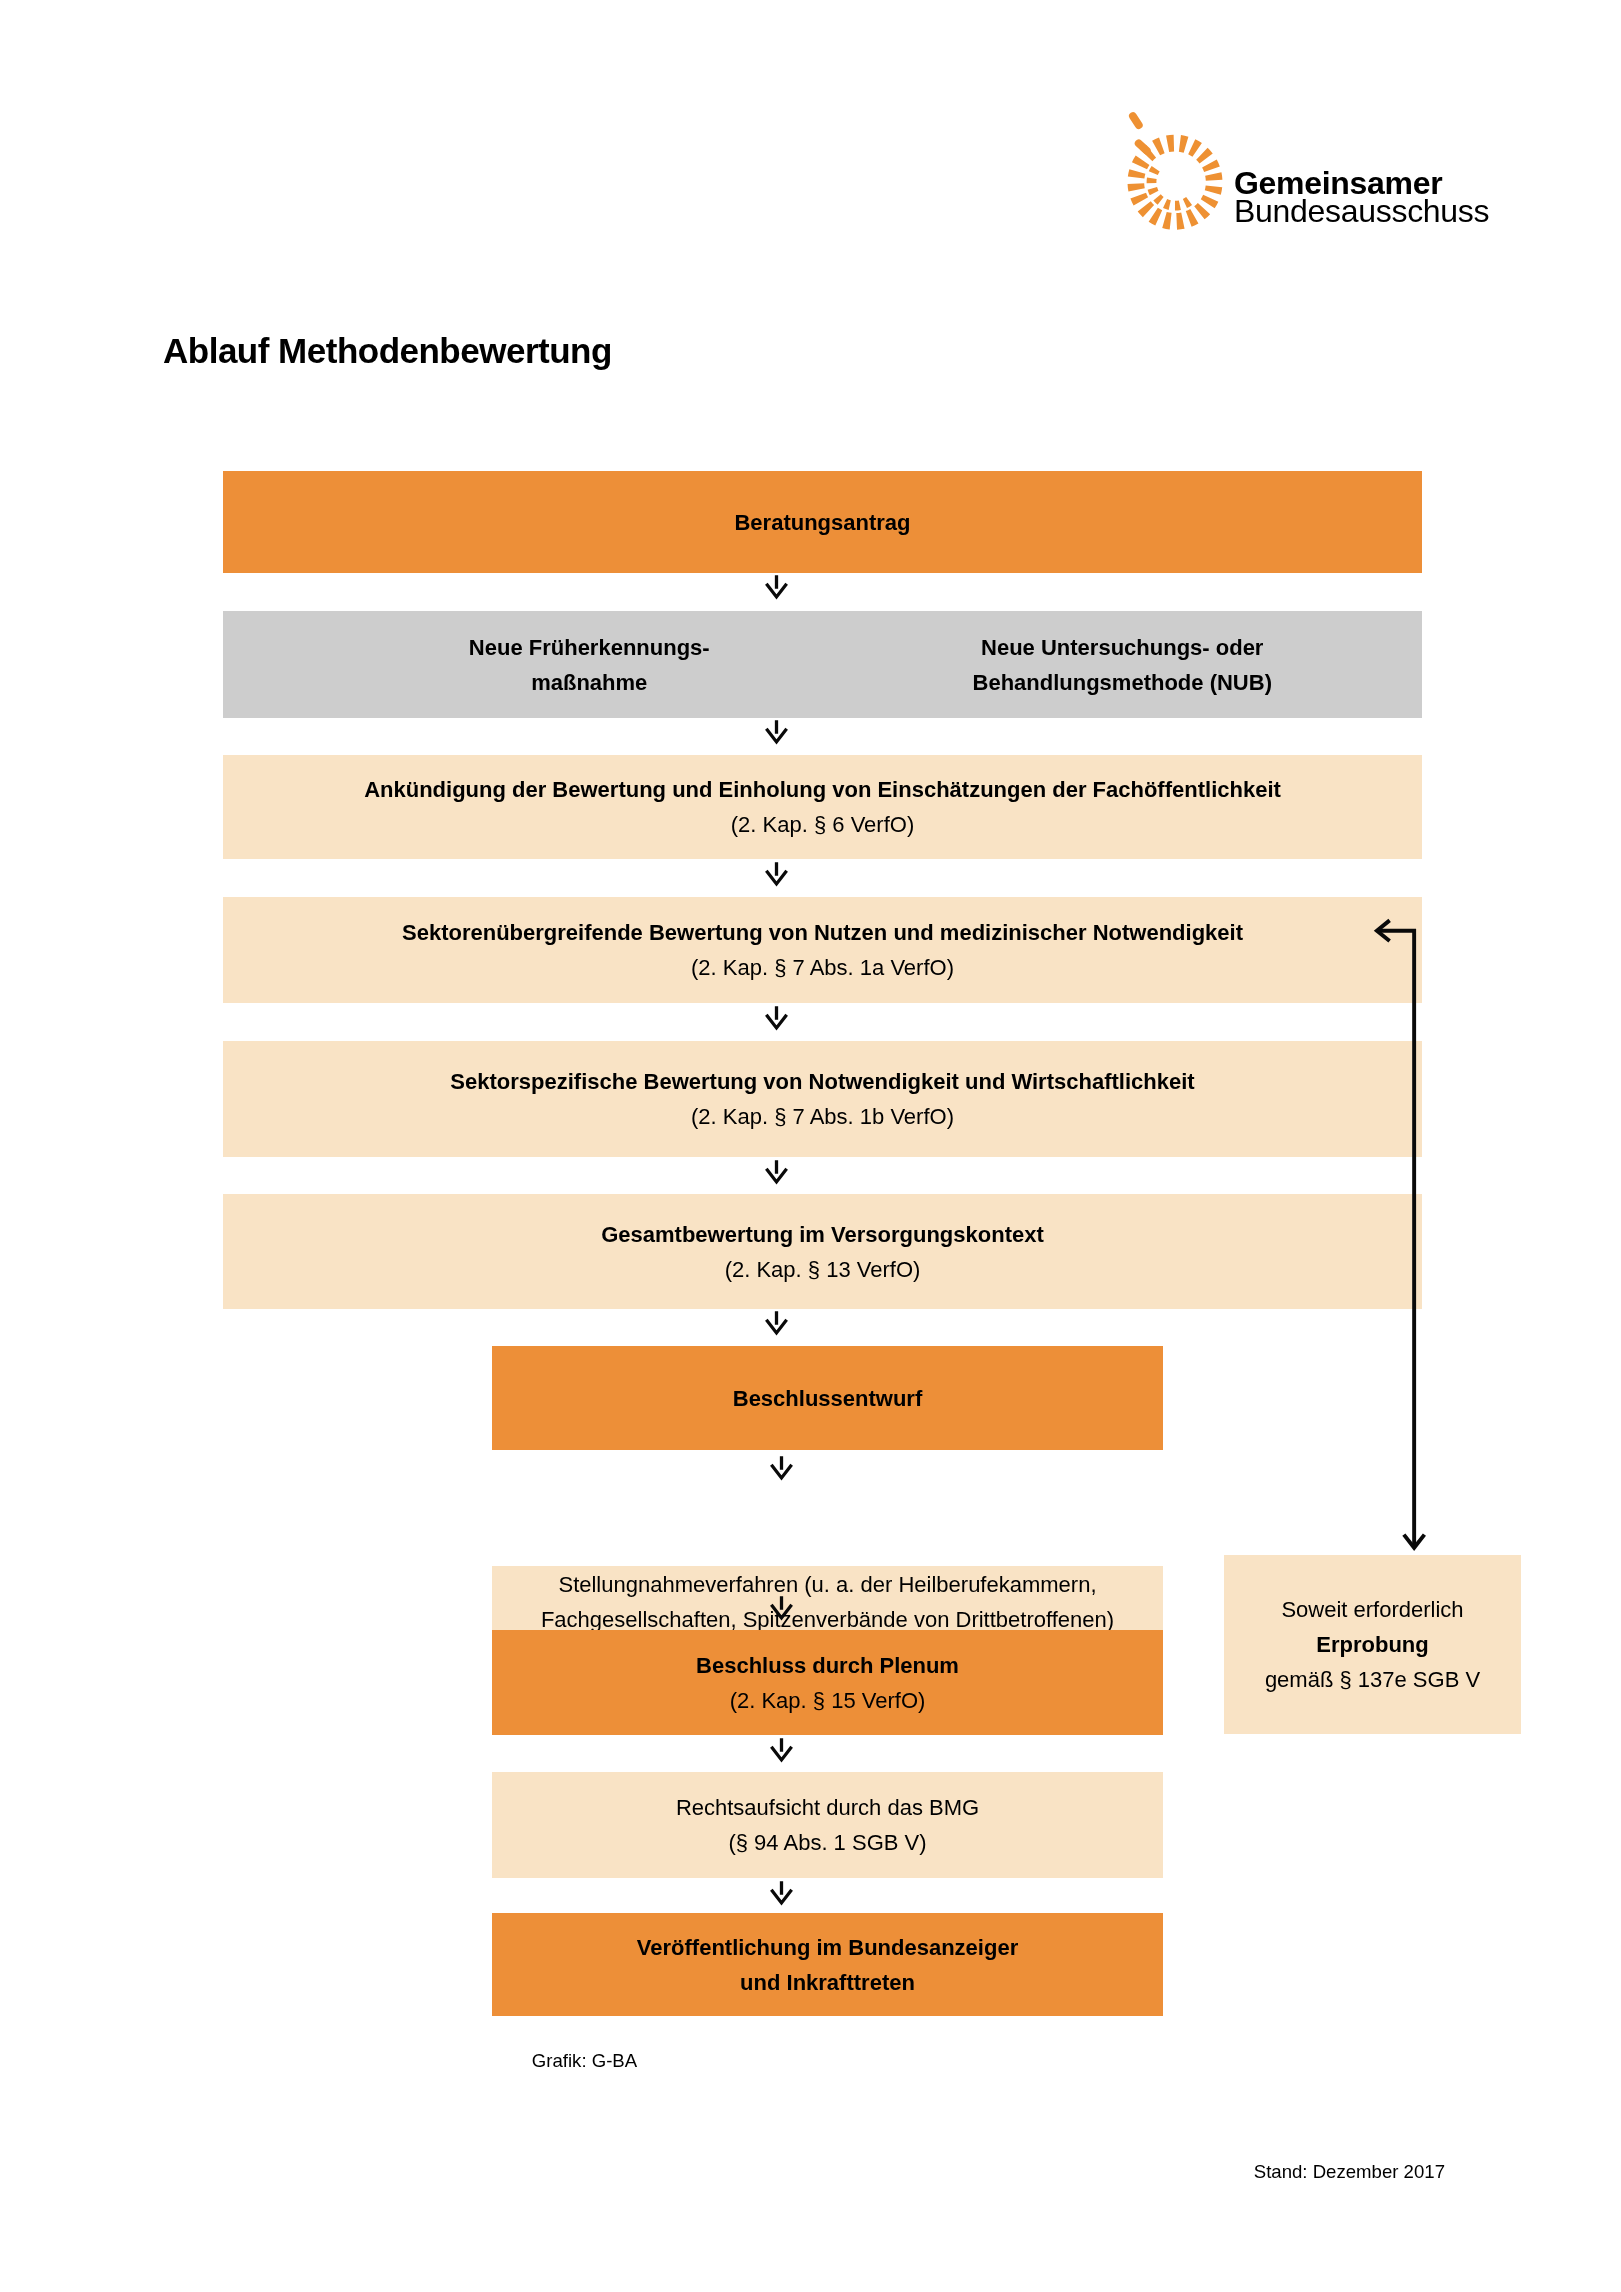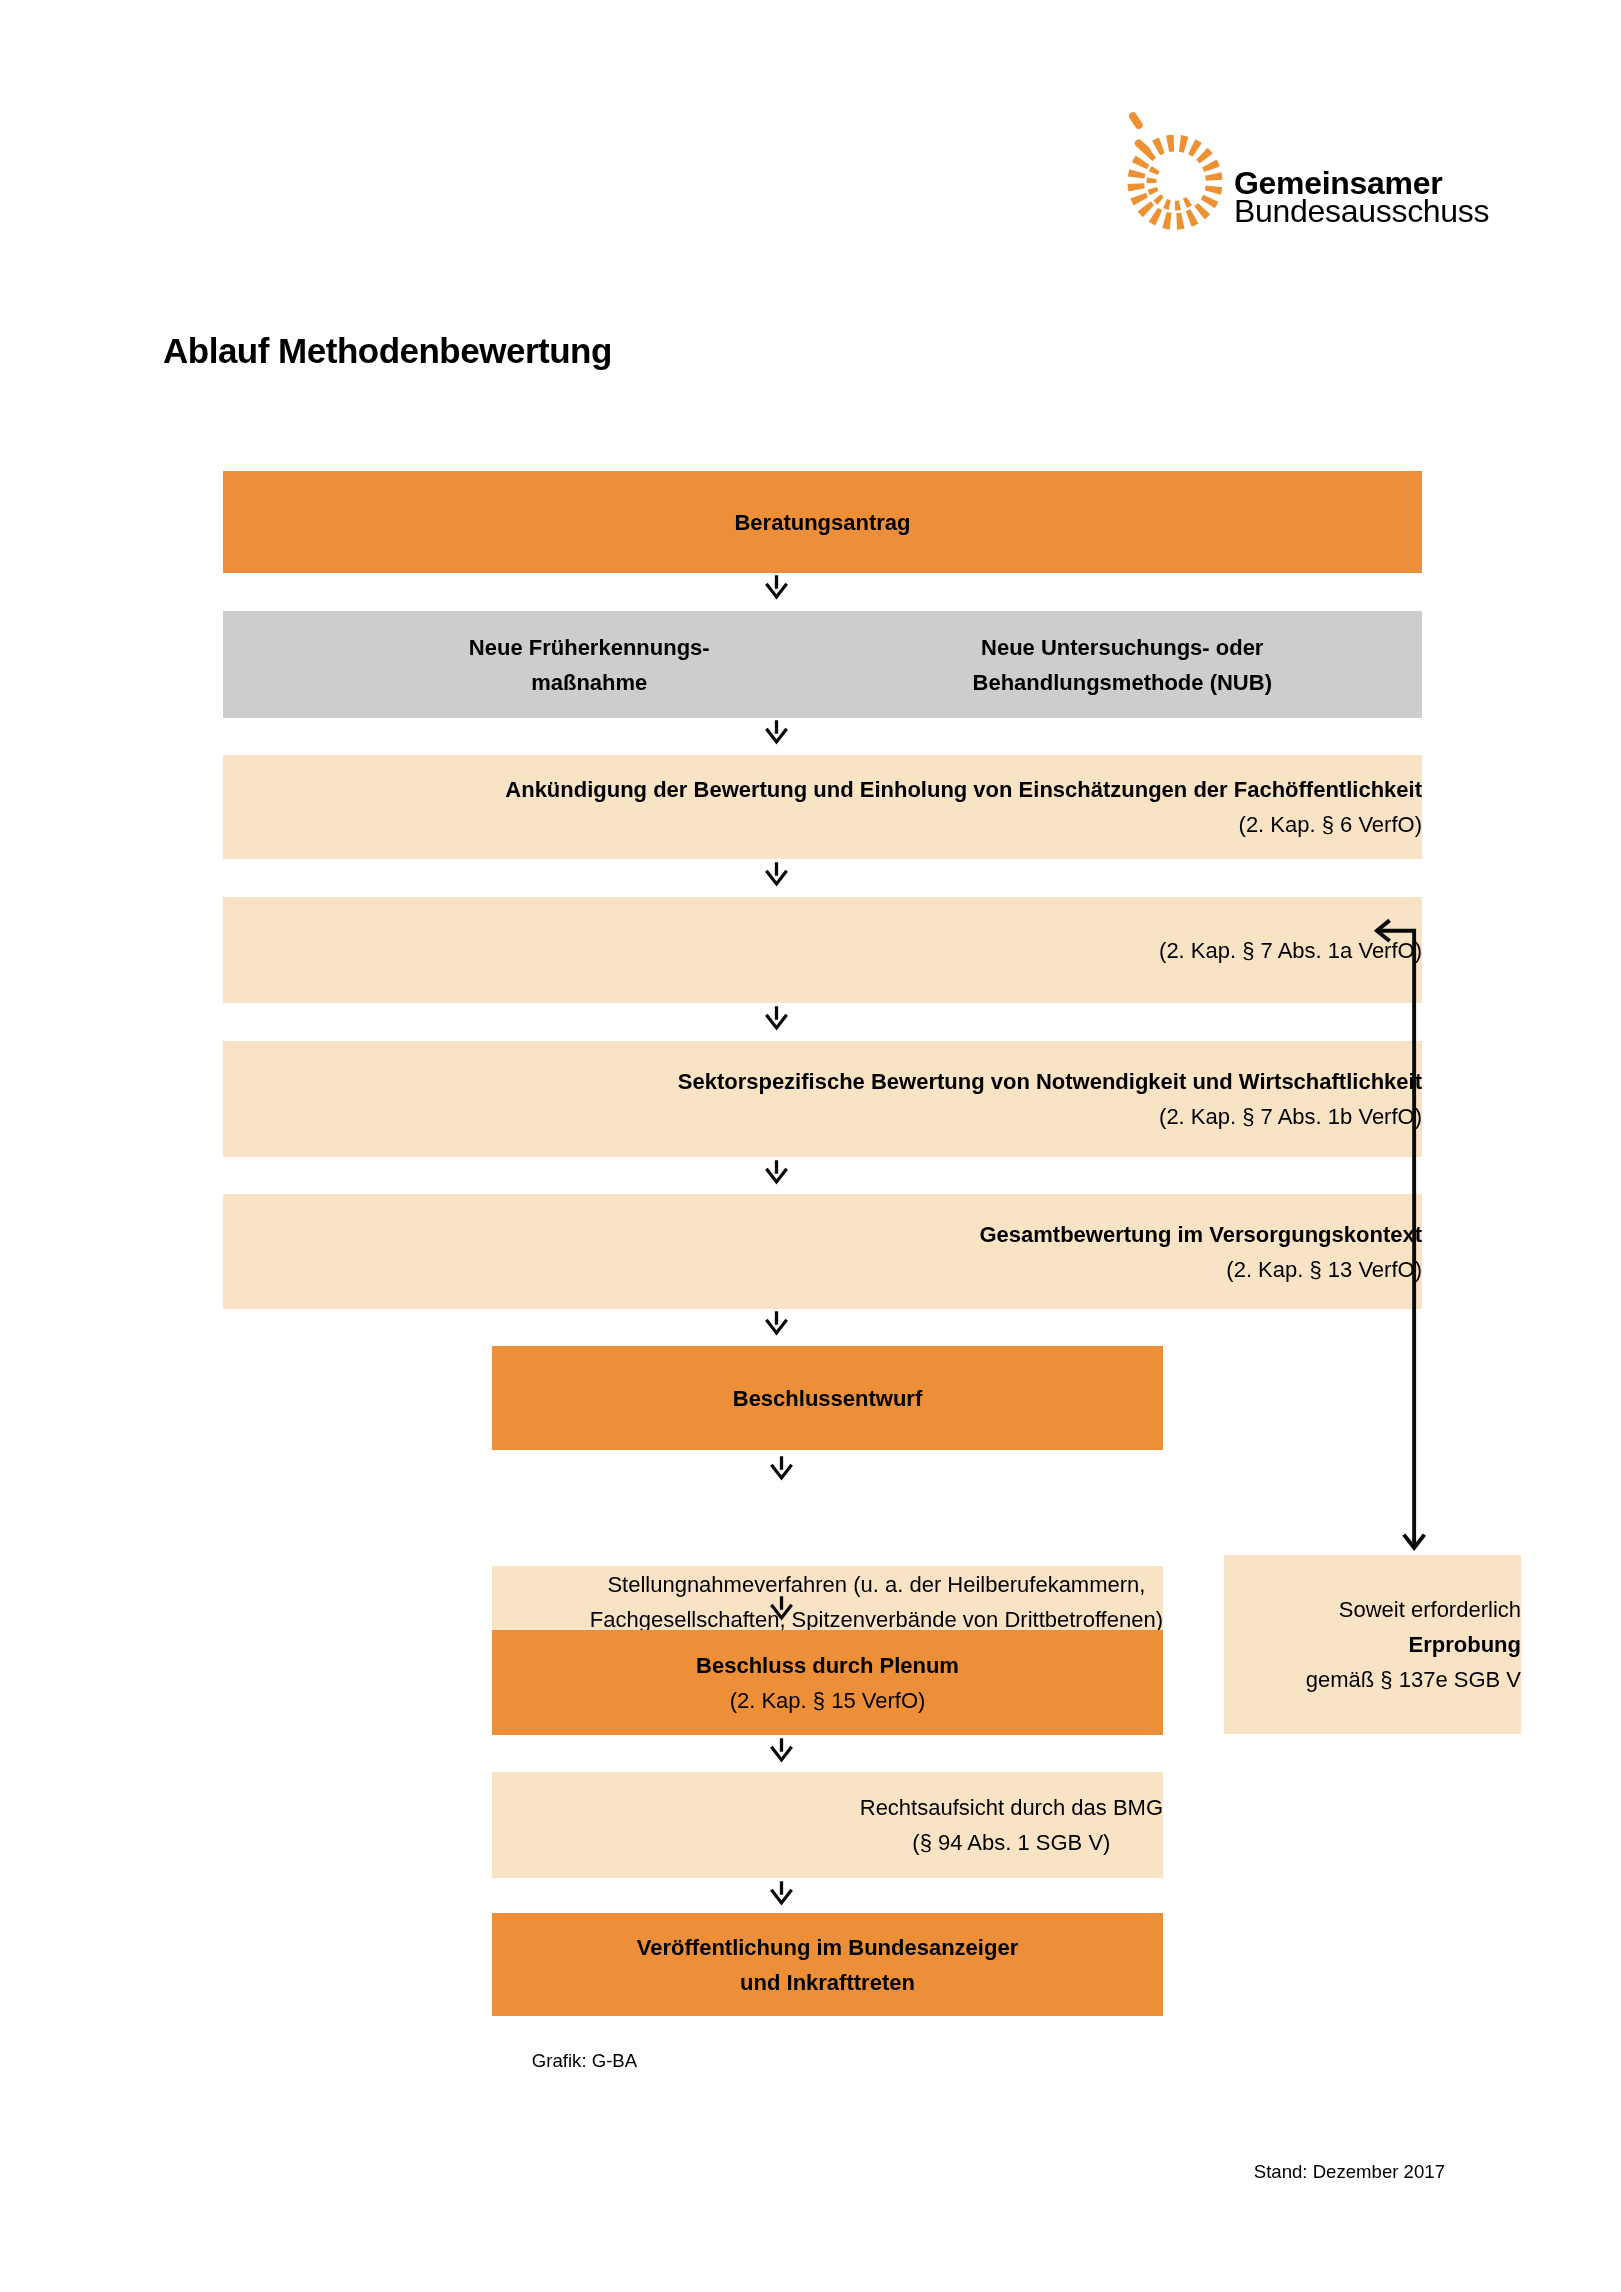--- a/index.html
+++ b/index.html
@@ -26,21 +26,21 @@
 
   
   .box {
     position:absolute;
     display:flex; flex-direction:column; justify-content:center; align-items:center;
     text-align:center; font-size:22px; line-height:35px;margin-left:46px;
   }
   .wide   { left:177px;  width:1199px; }
   .narrow { left:446px;  width:671px;  }
   .orange { background:var(--orange,#ED8F38); }
-  .peach  { background:var(--peach,#F9E3C5);align-items:flex-end; }
+  .peach  { background:var(--peach,#F9E3C5); }
   .gray   { background:var(--gray,#CDCDCD); }
   .t { font-weight:bold; }
   .s { font-weight:normal; }
   .pre { white-space:pre-line; }
 
   .b1  { top:471px;  height:102px; }
   .b2  { top:611px;  height:107px; flex-direction:row; }
   .b2 .cell { flex:0 0 50%; font-weight:bold; white-space:pre-line; }
   .b2 .cell-right { padding-left:133px; }
   .b3  { top:755px;  height:104px; }
@@ -105,20 +105,21 @@
   <div class="box peach wide b3">
     <div class="t">Ankündigung der Bewertung und Einholung von Einschätzungen der Fachöffentlichkeit</div>
     <div class="s">(2. Kap. § 6 VerfO)</div>
   </div>
 
   <svg class="arrow" style="left:762px; top:861px" width="29" height="25.5" viewBox="0 0 30 26">
       <path d="M15 1 V15 M4.5 10 L15 23.5 L25.5 10"></path>
     </svg>
 
   <div class="box peach wide b4">
+    <div class="t">Sektorenübergreifende Bewertung von Nutzen und medizinischer Notwendigkeit</div>
     <div class="s">(2. Kap. § 7 Abs. 1a VerfO)</div>
   </div>
 
   <svg class="arrow" style="left:762px; top:1005px" width="29" height="25.5" viewBox="0 0 30 26">
       <path d="M15 1 V15 M4.5 10 L15 23.5 L25.5 10"></path>
     </svg>
 
   <div class="box peach wide b5">
     <div class="t">Sektorspezifische Bewertung von Notwendigkeit und Wirtschaftlichkeit</div>
     <div class="s">(2. Kap. § 7 Abs. 1b VerfO)</div>

